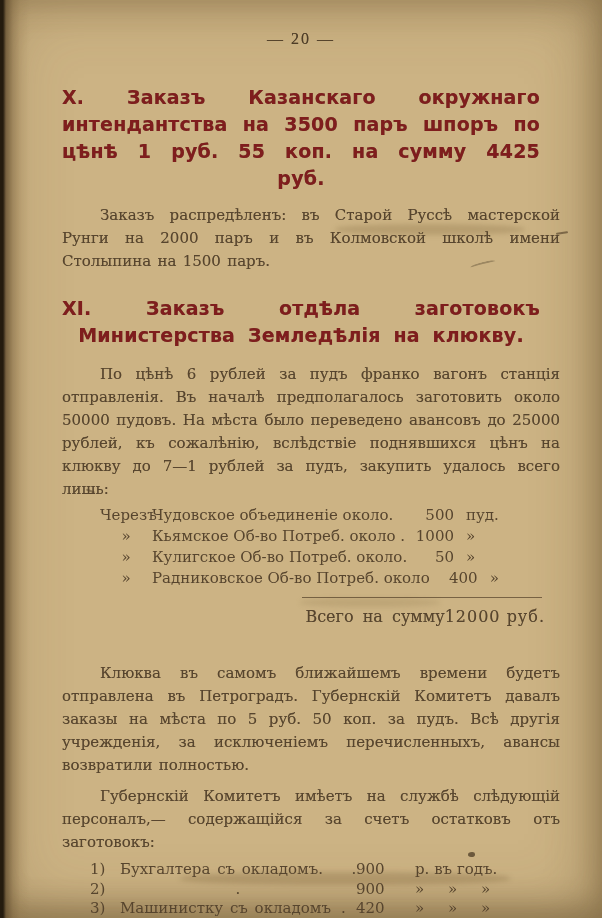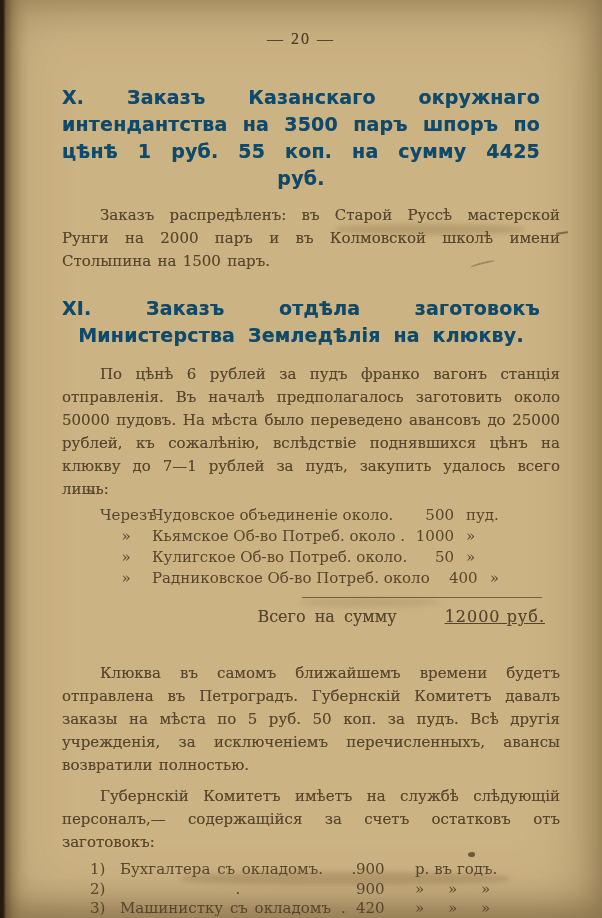--- a/index.html
+++ b/index.html
@@ -46,21 +46,21 @@
     color:#4e3d27;
     text-shadow:0 0 0.6px rgba(78,61,39,0.65);
     font-family:Liberation Serif, serif;
   }
 
   .heading{
     font-family:"DejaVu Sans", sans-serif;
     font-weight:bold;
     font-size:19px;
     line-height:27px;
-    color:#0c4a6e;
+    color:#7f1d1d;
     width:478px;
     margin:0 0 0 62px;
     text-align:justify;
     text-align-last:center;
     letter-spacing:0.2px;
     word-spacing:6px;
     text-shadow:0 0 0.5px rgba(70,56,34,0.55);
   }
   .hx{margin-top:36px;}
   .hxi{margin-top:22px;}
@@ -91,24 +91,23 @@
   .rule{
     width:240px;height:0;
     border-top:1.5px solid rgba(86,67,42,0.72);
     margin:8px 0 0 302px;
   }
   .total{
     display:flex;justify-content:flex-end;
     width:545px;margin-top:8px;
     font-size:16px;line-height:22px;
     text-shadow:0 0 0.5px rgba(87,69,46,0.5);
-    gap:20px;
   }
   .total .label{word-spacing:4px;}
-  .total .value{margin-left:28px;letter-spacing:1px;text-decoration:underline;}
+  .total .value{letter-spacing:1px;}
 
   .staff{margin:6px 0 0 90px;width:420px;font-size:15px;}
   .srow{display:flex;line-height:19.5px;}
   .srow .num{flex:none;width:30px;}
   .srow .text{flex:none;word-spacing:2px;}
   .srow .dots{flex:1;text-align:center;white-space:pre;overflow:hidden;}
   .srow .value{flex:none;width:50px;text-align:left;}
   .srow .unit{flex:none;width:95px;padding-left:9px;white-space:pre;overflow:hidden;}
 
   

